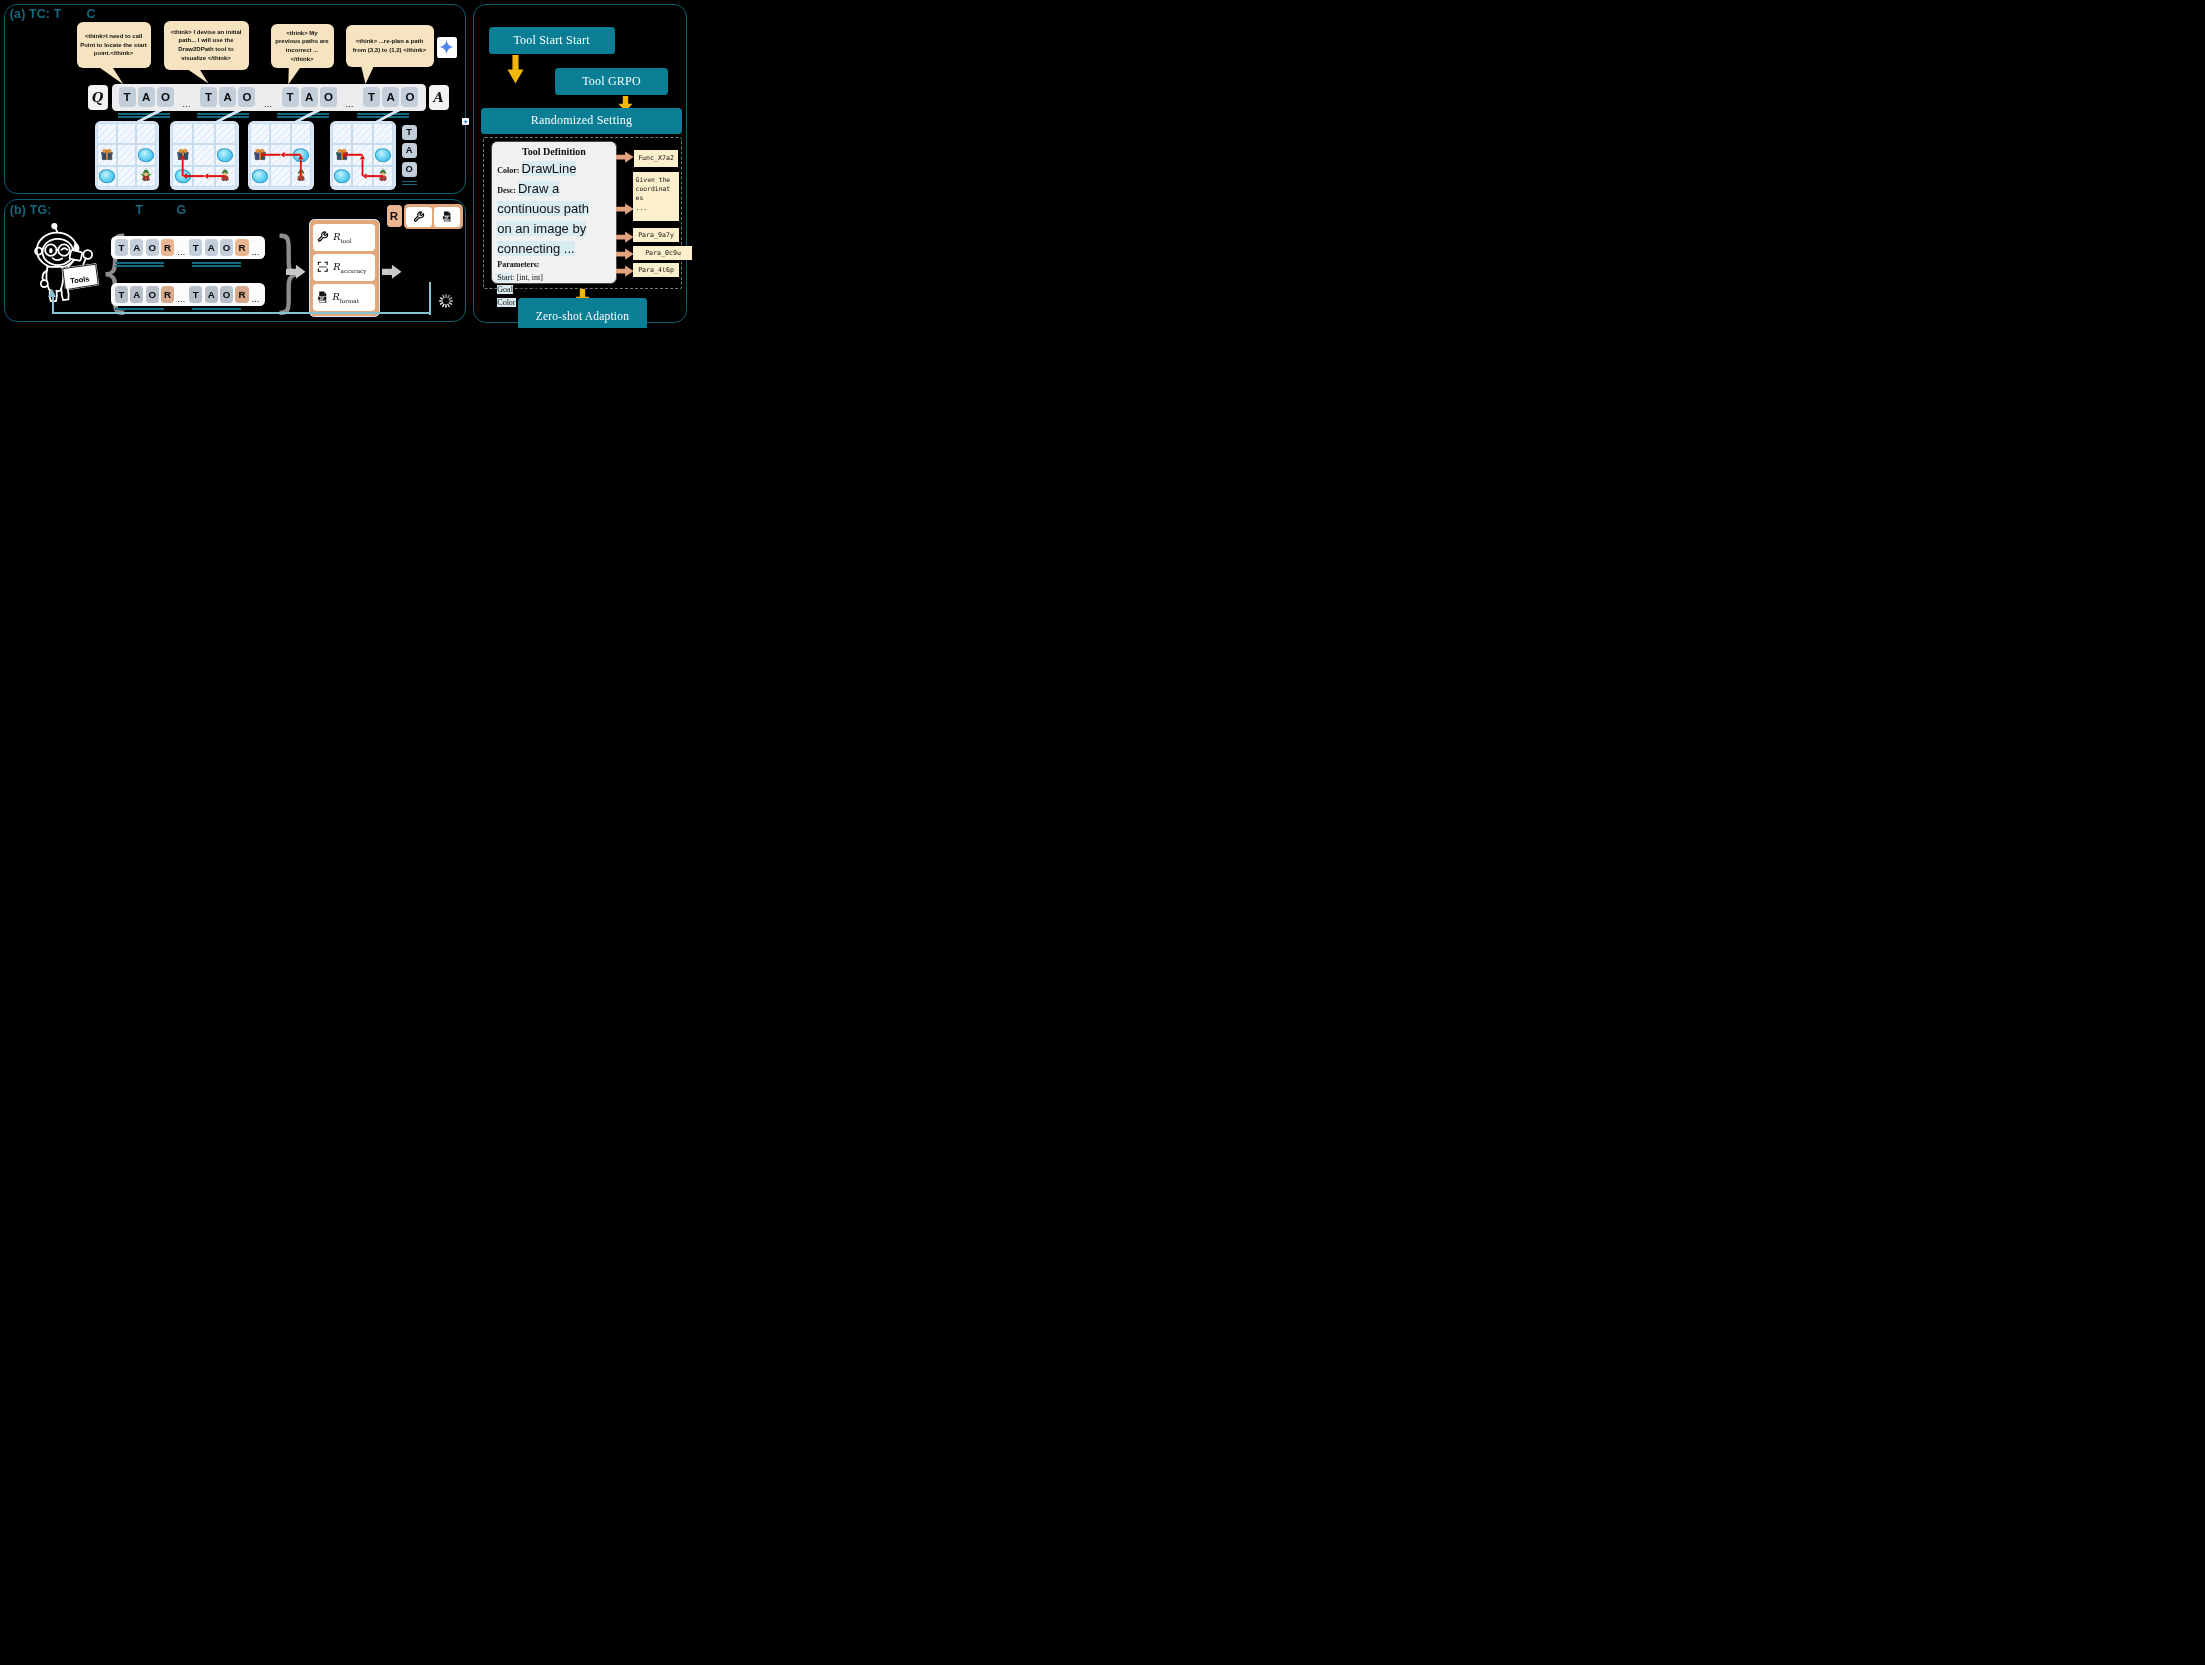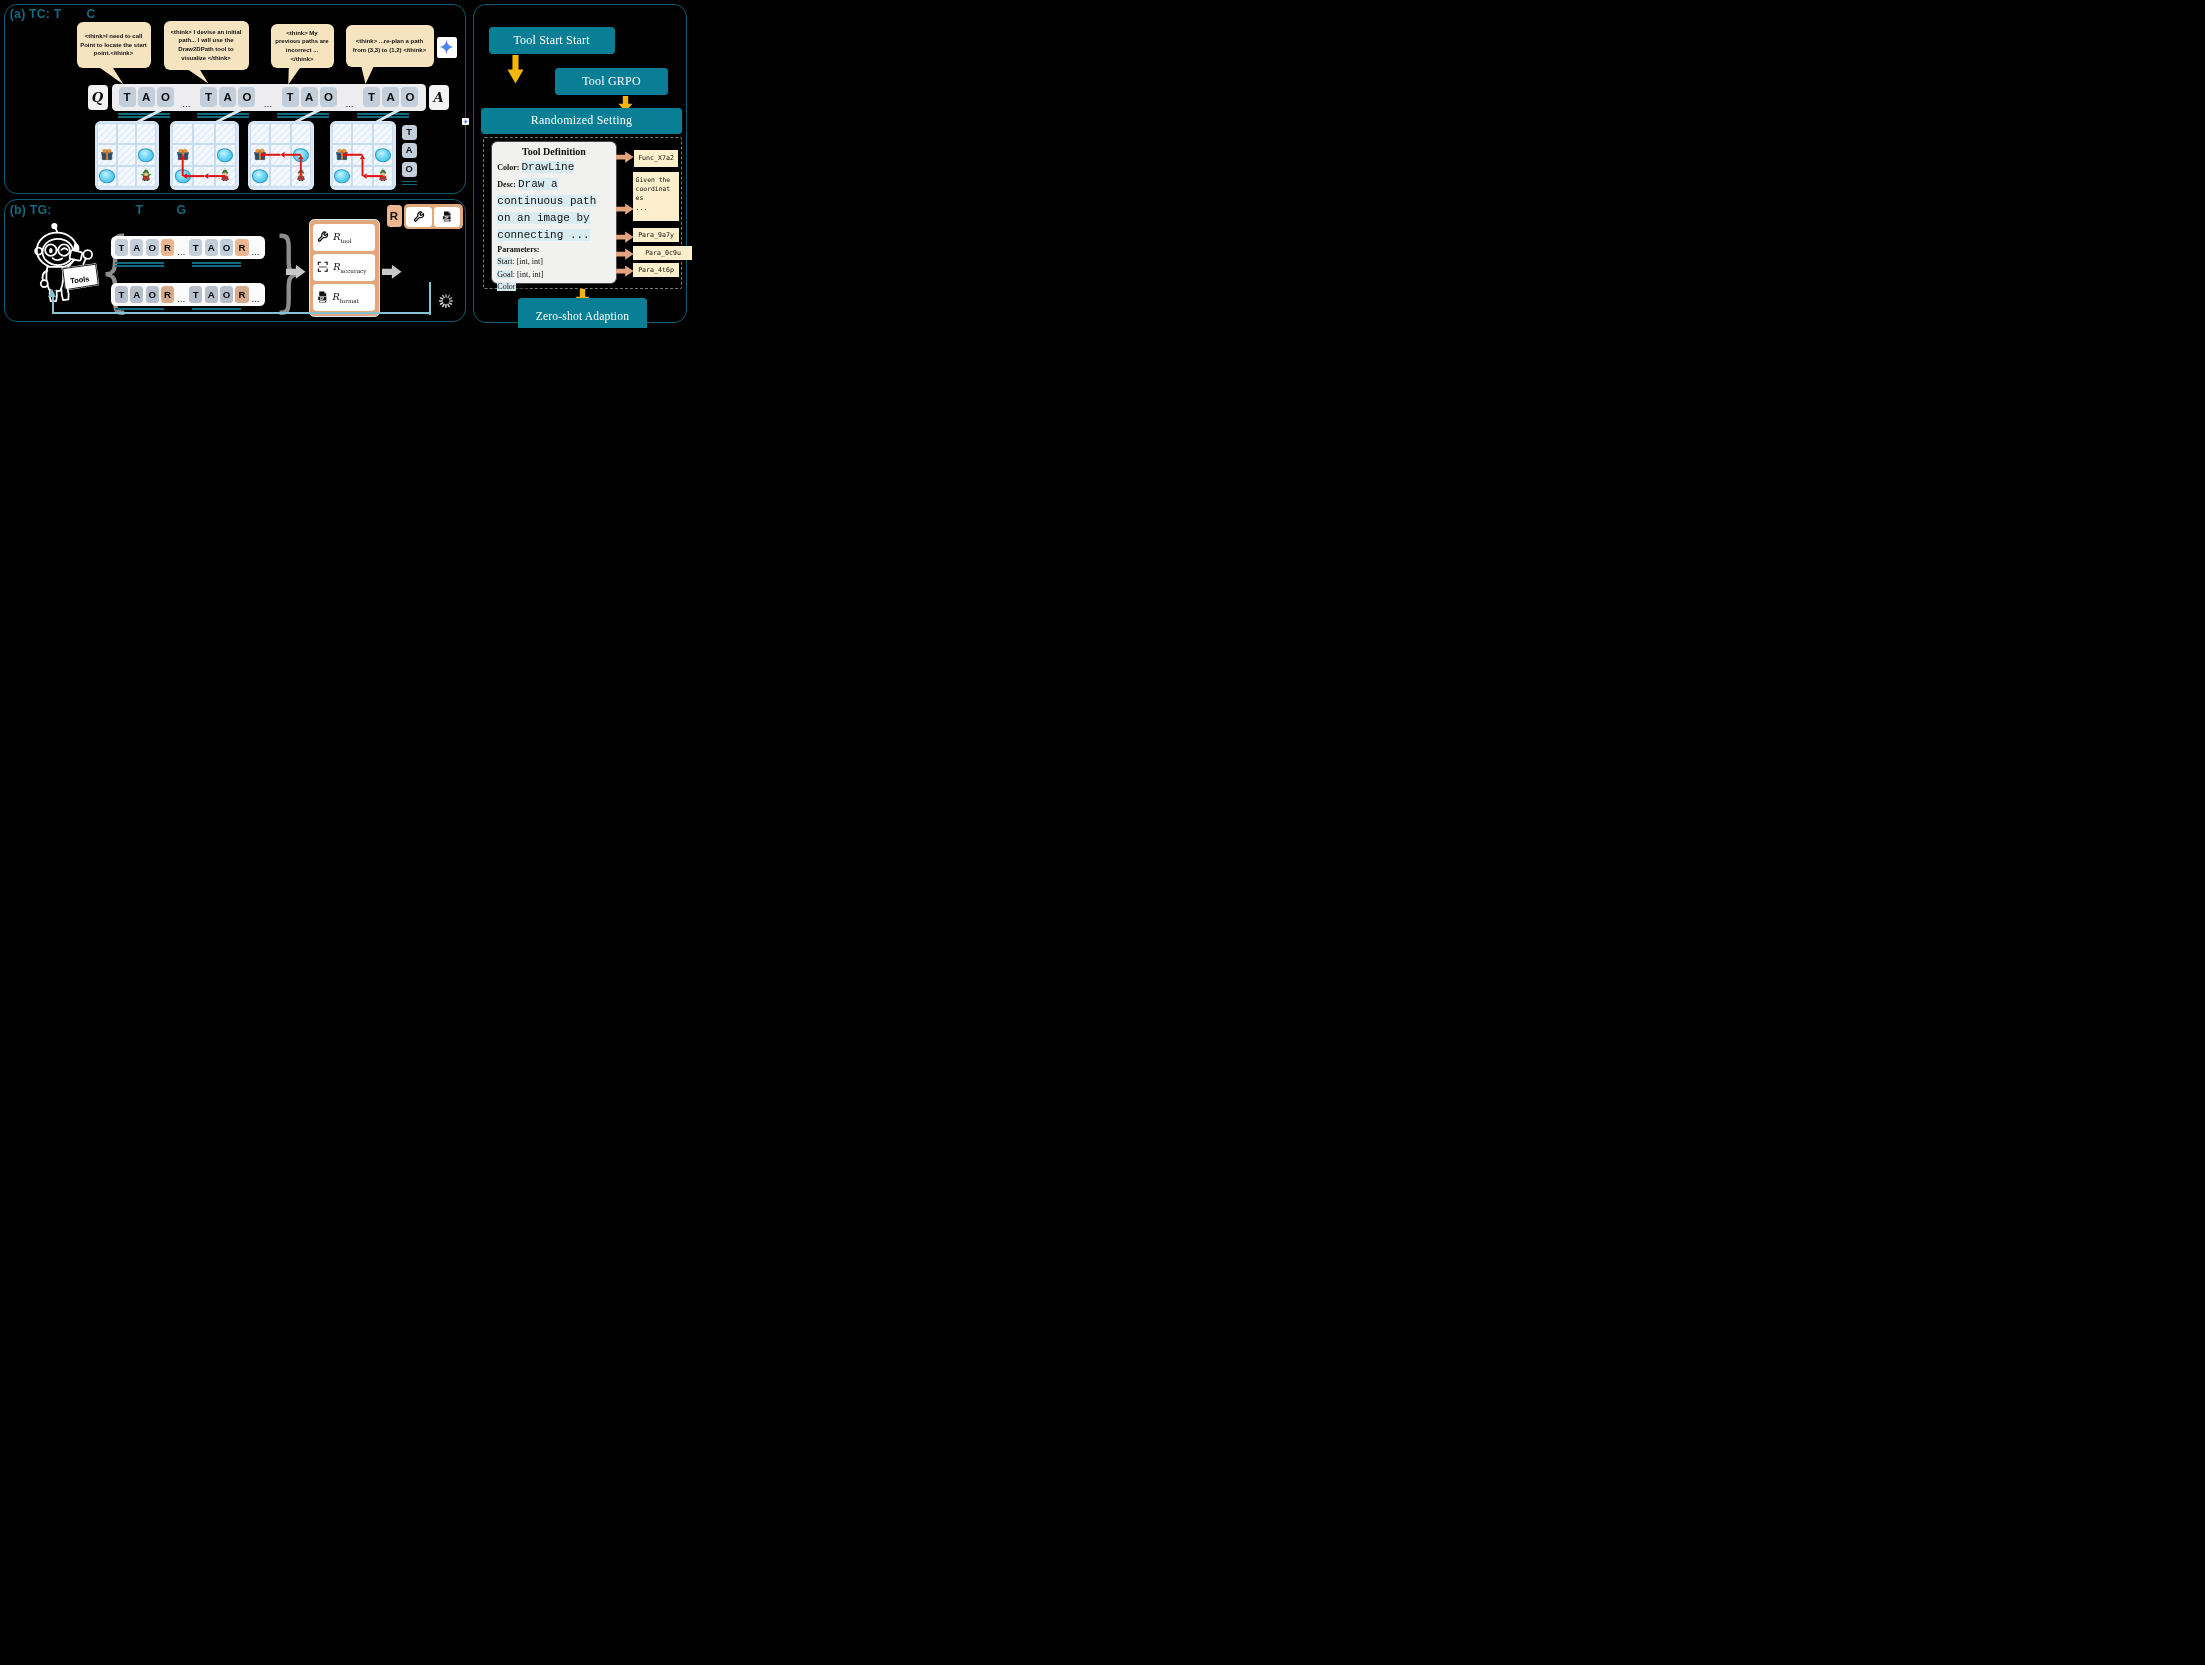--- a/index.html
+++ b/index.html
@@ -63,21 +63,21 @@
   .fb-head{position:absolute;width:0;height:0;border-left:4.9px solid transparent;border-right:4.9px solid transparent;border-bottom:8px solid #86c2d1;}
   
   .tealbox{position:absolute;background:#097e95;border-radius:3.5px;color:#fff;display:flex;align-items:center;justify-content:center;
     font-family:"Liberation Serif",serif;font-size:12px;letter-spacing:0.2px;}
   .yarrow{position:absolute;background:#f4b60b;clip-path:polygon(32% 0,68% 0,68% 52%,97% 52%,50% 100%,3% 52%,32% 52%);filter:drop-shadow(0 0 0.4px #6b5500);}
   .dashed{position:absolute;border:0.9px dashed #7a7a7a;border-radius:1.8px;}
   .tdcard{position:absolute;background:#f1f1ef;border:0.9px solid #4a4a4a;border-radius:6.2px;padding:3.5px 5.3px;box-sizing:border-box;color:#111;}
   .tdtitle{text-align:center;font-family:"Liberation Serif",serif;font-weight:bold;font-size:10px;margin:0.9px 0 1.8px 0;}
   .tdline{font-family:"Liberation Serif",serif;font-size:8px;line-height:1.55;}
   .tdlabel{font-weight:bold;}
-  .mono{font-family:Liberation Mono, monospace;font-size:11px;}
+  .mono{font-family:Liberation Sans, sans-serif;font-size:13px;}
   .hl{background:#d9ecf1;}
   .tarrow{position:absolute;background:#e2a47e;clip-path:polygon(0 32%,52% 32%,52% 8%,100% 50%,52% 92%,52% 68%,0 68%);}
   .ctoken{position:absolute;background:#fcefcb;font-family:"DejaVu Sans Mono",monospace;font-size:6.6px;color:#111;
     display:flex;align-items:center;justify-content:center;box-sizing:border-box;}
   .ctoken.multi{align-items:flex-start;justify-content:flex-start;padding:4.4px 2.6px;white-space:pre-line;line-height:1.45;font-size:6.4px;}
   .spinner{position:absolute;}
 </style>
 </head>
 <body>
 

